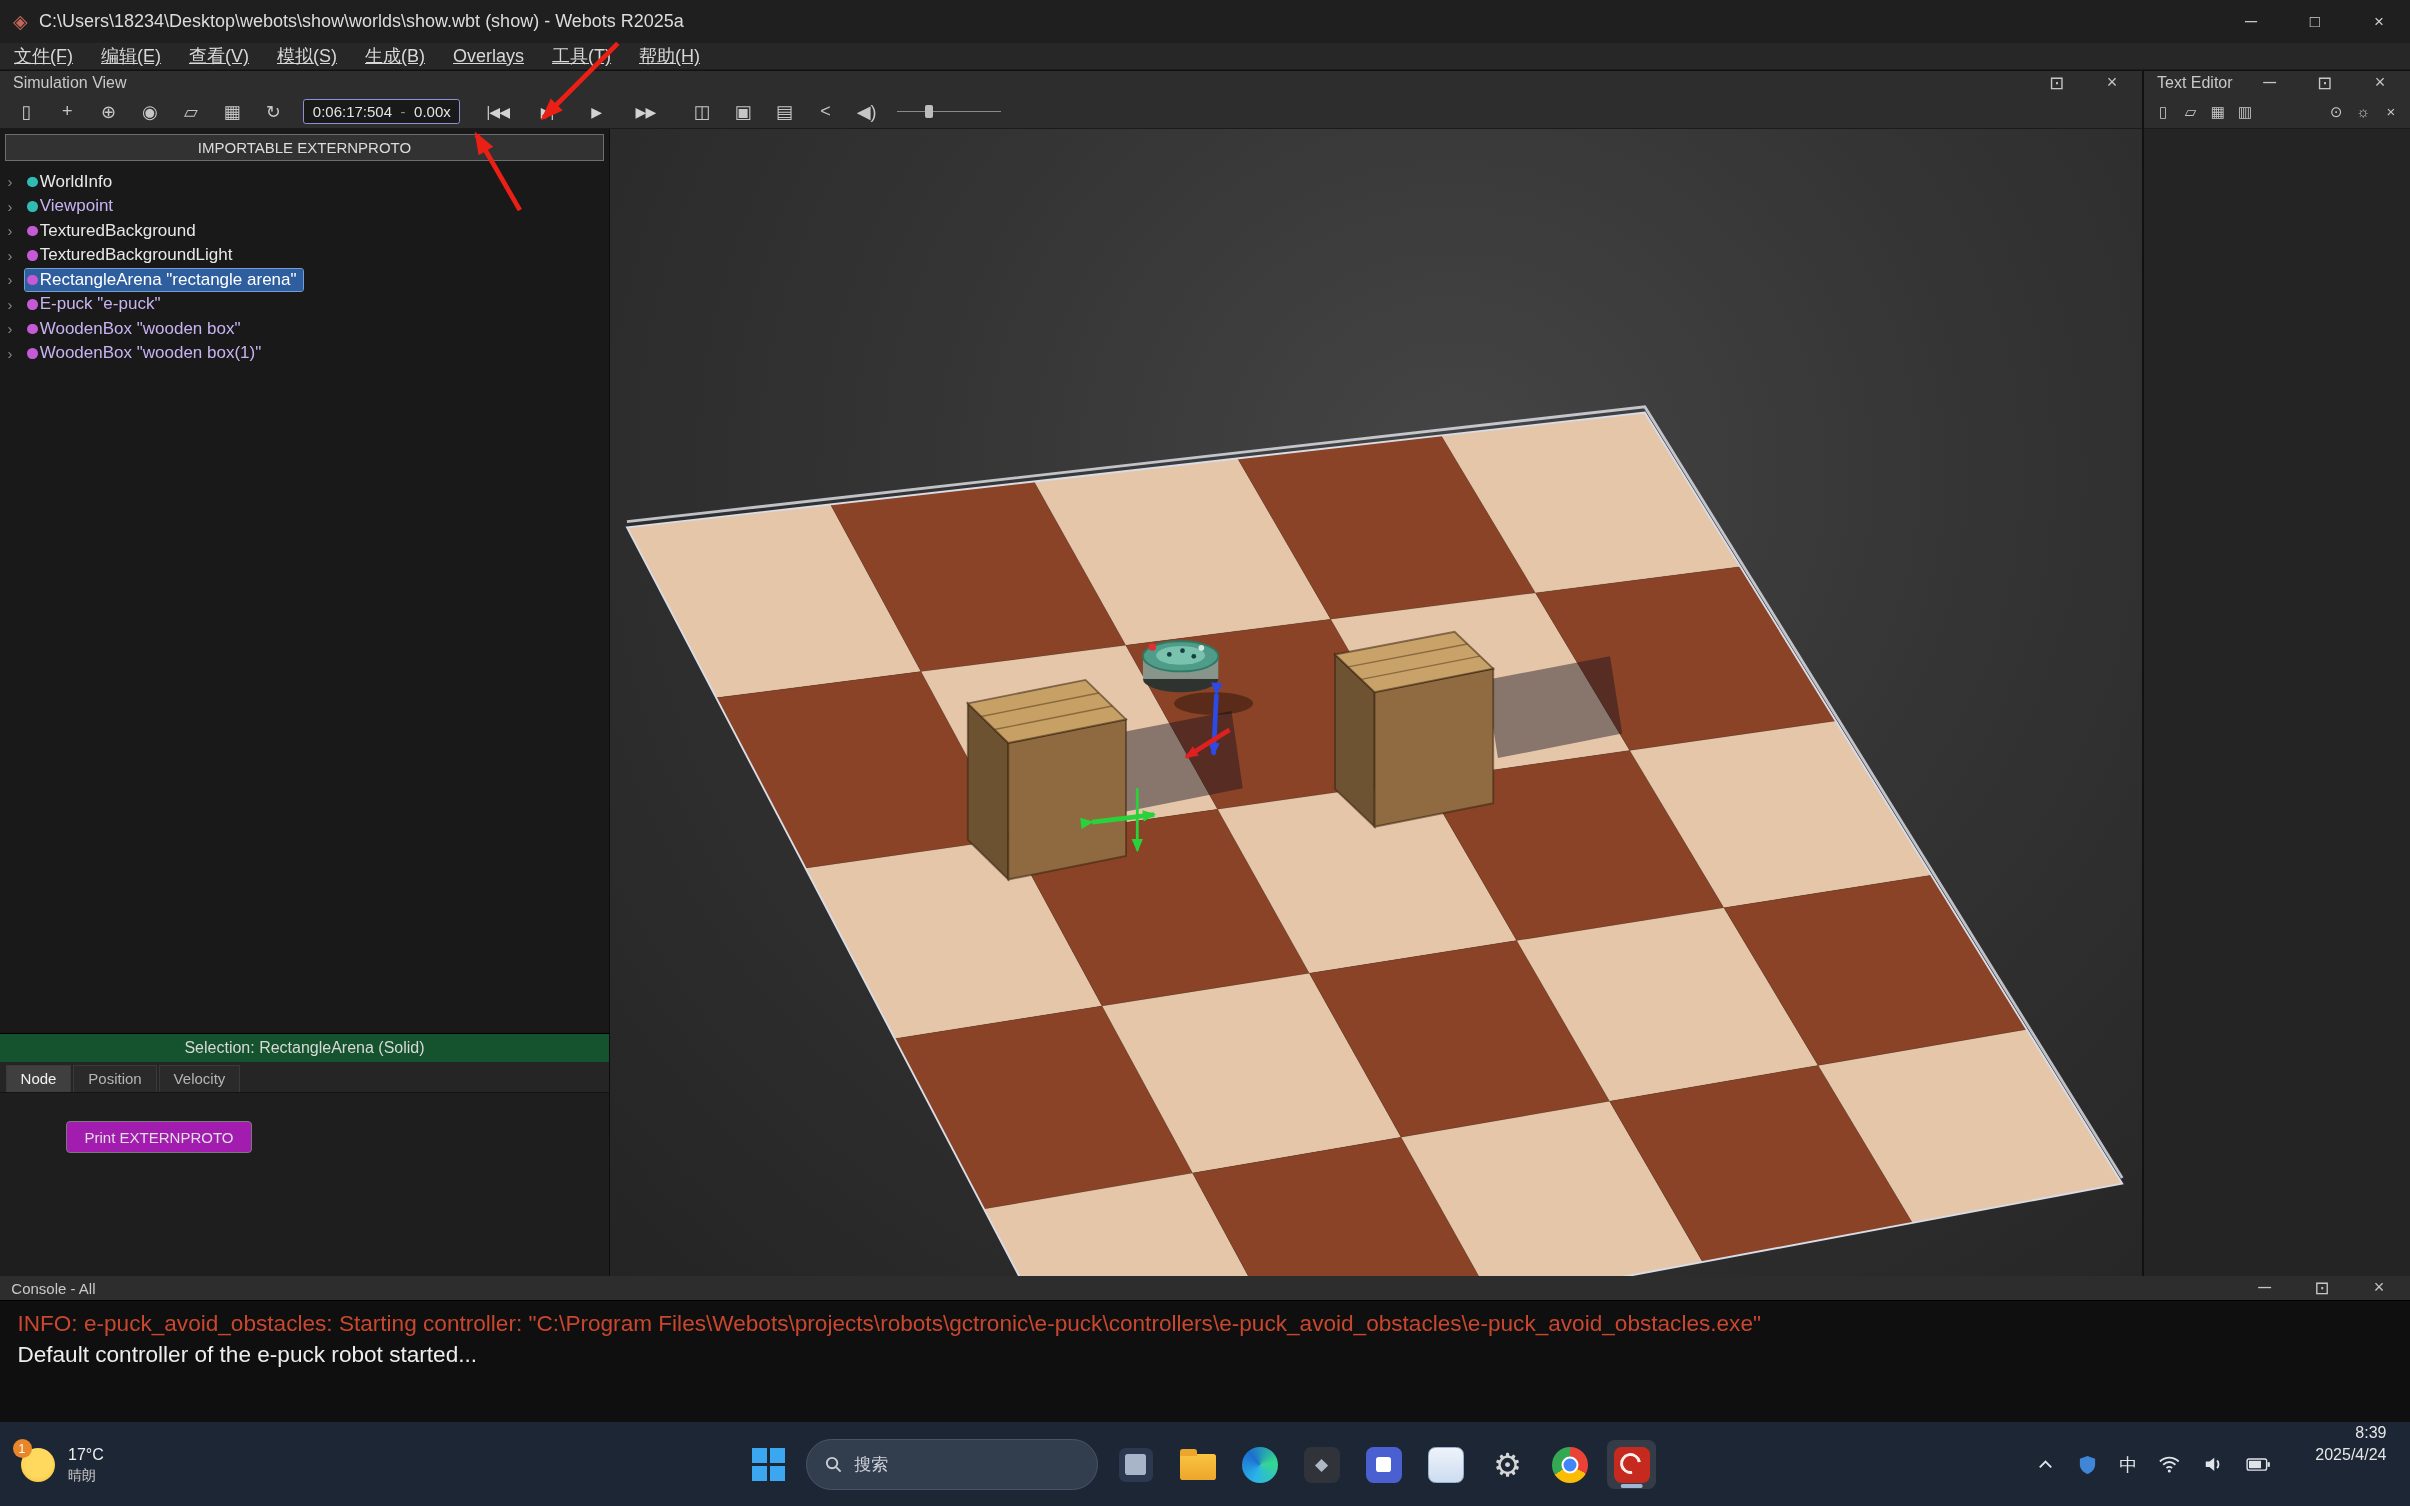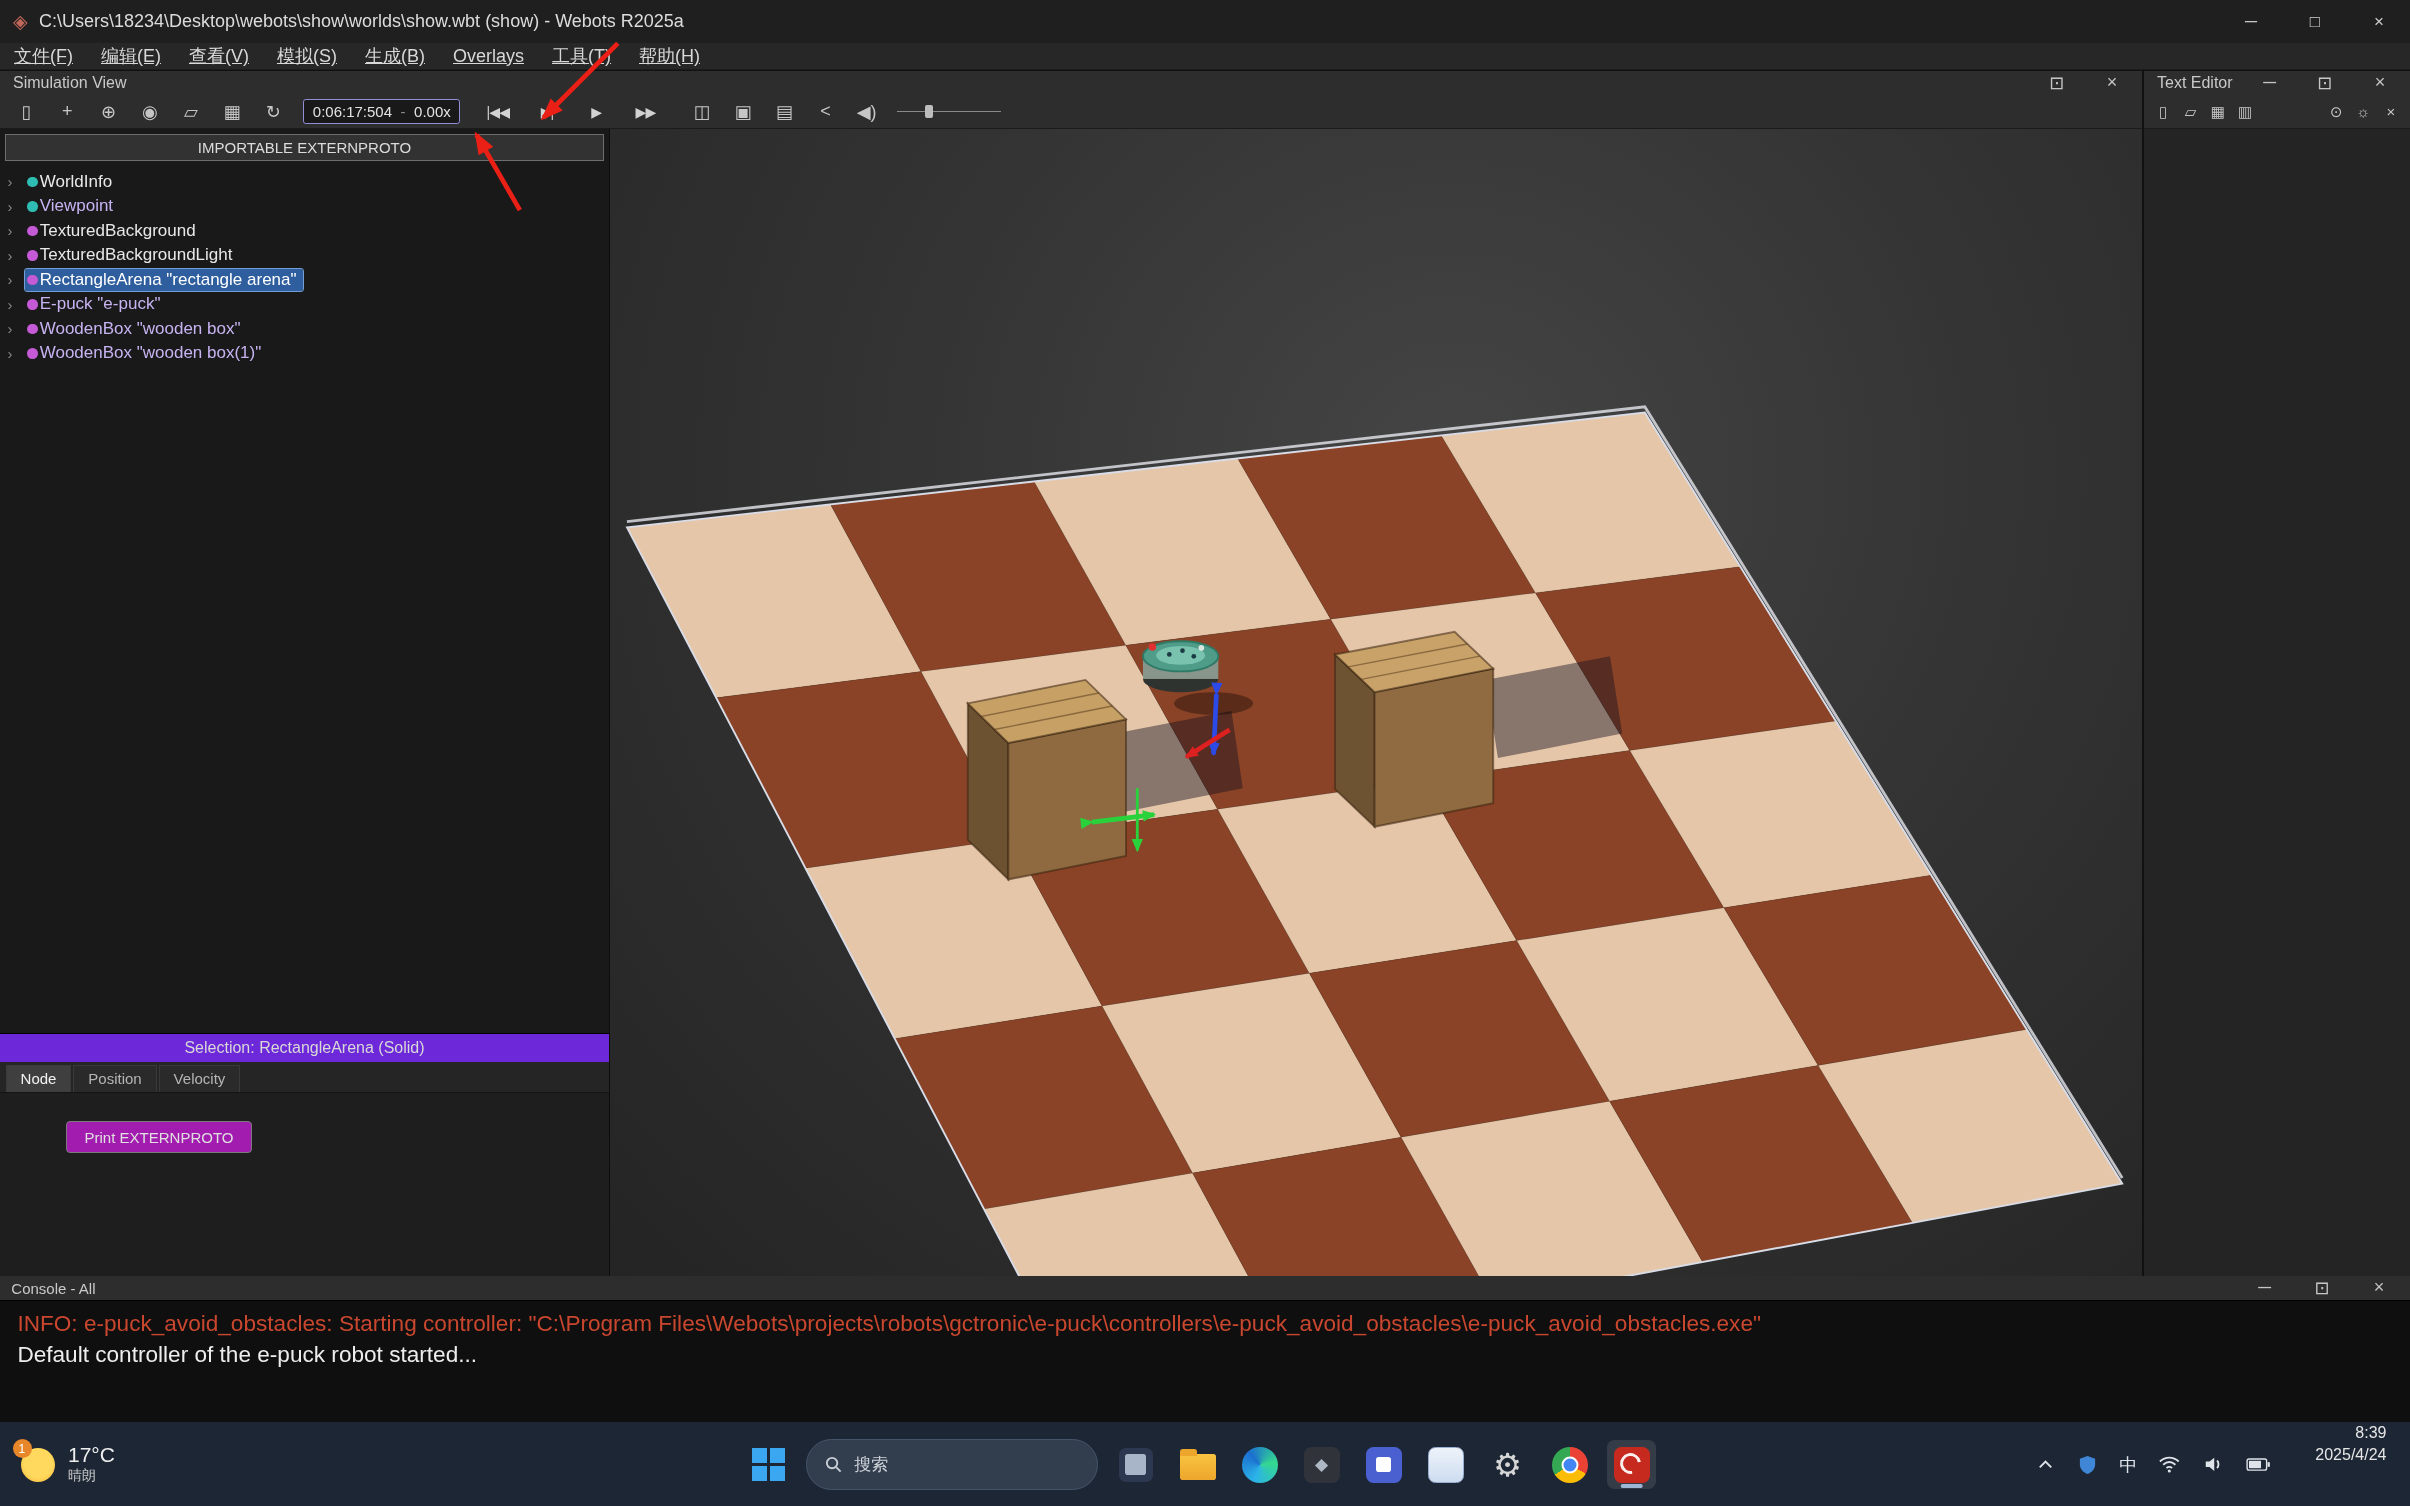--- a/index.html
+++ b/index.html
@@ -55,21 +55,21 @@
   .tree-row{display:flex;align-items:center;height:24.5px;padding-left:7.5px;font-size:17px;}
   .tw{color:#8a8a8a;width:17px;font-size:15px;flex:none;}
   .tree-inner{display:flex;align-items:center;gap:2px;padding:0.9px 6.6px 0.9px 2.8px;border-radius:1.9px;}
   .tree-row.sel .tree-inner{background:#2e5e9e;outline:0.9px solid #739fd6;}
   .dot{width:10.4px;height:10.4px;border-radius:50%;flex:none;}
   .tlabel{white-space:pre;}
 
   
   .sel-panel{position:absolute;left:0;top:1033px;width:610px;height:243px;background:#1e1e1e;
              border-right:1.9px solid #0d0d0d;border-top:0.9px solid #000;box-sizing:border-box;}
-  .sel-header{height:28px;line-height:28px;text-align:center;background:#6d28d9;color:#d8d8d8;font-size:16px;}
+  .sel-header{height:28px;line-height:28px;text-align:center;background:#14532d;color:#d8d8d8;font-size:16px;}
   .sel-tabs{display:flex;height:30px;align-items:flex-end;background:#252525;border-bottom:0.9px solid #141414;
             padding-left:5.6px;gap:1.9px;}
   .tab{padding:4.7px 14px;font-size:15px;color:#b5b5b5;background:#2a2a2a;border:0.9px solid #3a3a3a;border-bottom:none;}
   .tab.active{background:#3f3f3f;color:#f2f2f2;}
   .def-row{display:flex;align-items:center;margin:22.6px 0 0 19px;gap:9.4px;color:#cfcfcf;font-size:17px;}
   .def-input{width:184px;height:23.5px;background:#3a3a3a;border:0.9px solid #6a6a6a;border-radius:1.9px;color:#eee;
              font-family:inherit;font-size:15px;}
   .proto-btn{margin:28px 0 0 66px;width:186px;height:32px;background:#a21caf;border:0.9px solid #7a7a7a;
              border-radius:4px;color:#e0e0e0;font-size:15px;font-family:inherit;}
 
@@ -88,21 +88,21 @@
                 font-size:22.6px;line-height:31px;white-space:pre;margin-left:8px;}
 
   
   .taskbar{position:absolute;left:0;top:1422px;width:2411px;height:85px;background:#1d2634;}
   .weather{position:absolute;left:21px;top:0;height:85px;display:flex;align-items:center;gap:13px;}
   .sun{position:relative;width:34px;height:34px;border-radius:50%;
        background:radial-gradient(circle at 50% 45%, #ffd95e 55%, #f3b02c 100%);}
   .badge{position:absolute;left:-8.5px;top:-8.5px;width:19px;height:19px;border-radius:50%;background:#e8862a;
          color:#fff;font-size:12.2px;display:flex;align-items:center;justify-content:center;}
   .wx-text{display:flex;flex-direction:column;line-height:20px;}
-  .wx-temp{font-size:21px;color:#eee;}
+  .wx-temp{font-size:16px;color:#eee;}
   .wx-desc{font-size:14px;color:#c5c5c5;}
 
   #tb-apps{position:absolute;left:744px;top:0;height:85px;display:flex;align-items:center;gap:13px;}
   .app{width:49px;height:49px;display:flex;align-items:center;justify-content:center;border-radius:7.5px;position:relative;flex:none;}
   .app.active{background:rgba(255,255,255,0.10);}
   .app.active::after{content:"";position:absolute;bottom:0.9px;left:50%;transform:translateX(-50%);
                      width:22.6px;height:3.8px;border-radius:1.9px;background:#9fb6d4;}
   .winlogo{display:grid;grid-template-columns:15px 15px;grid-template-rows:15px 15px;gap:2.8px;}
   .winlogo div{background:#3aa7f0;}
   .searchpill{width:292px;height:51px;border-radius:25.4px;background:#323e4e;border:0.9px solid #46546a;

